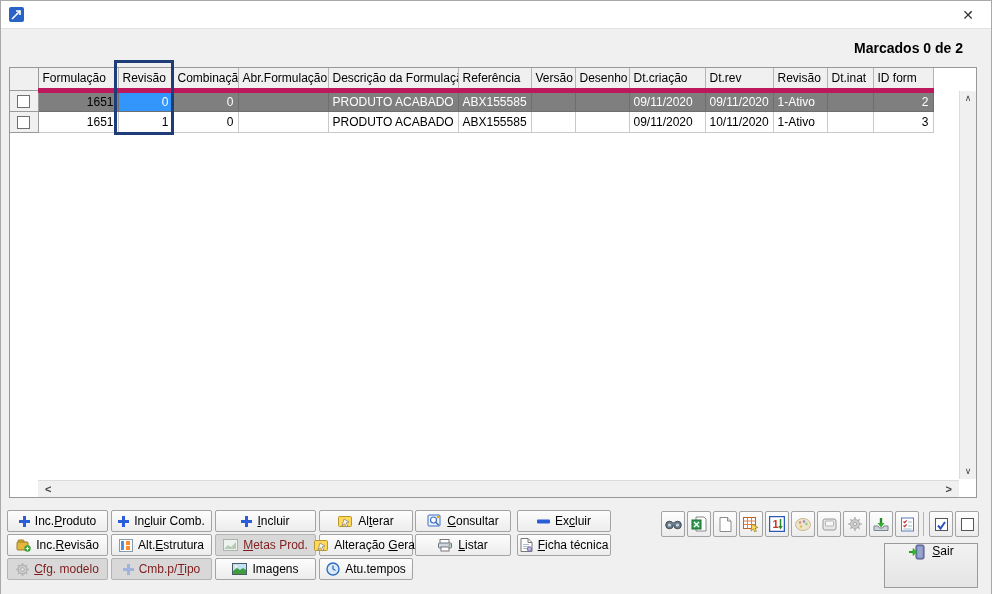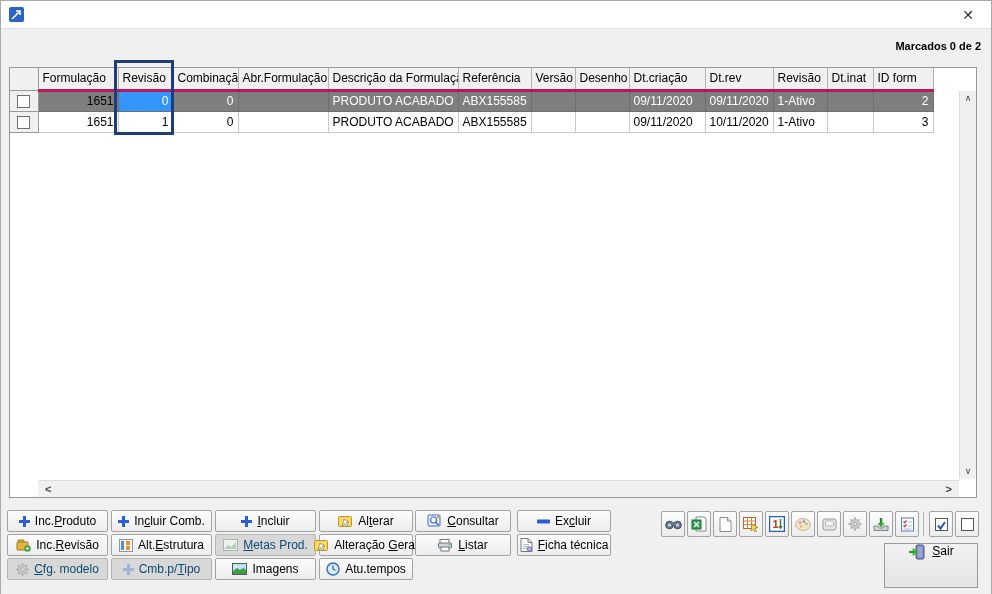--- a/index.html
+++ b/index.html
@@ -8,43 +8,43 @@
   .window { width:992px; height:594px; background:#f0f0f0; border:1px solid #a9a9a9; position:relative; }
 
   
   .titlebar { height:28px; background:#ffffff; display:flex; align-items:center; padding:0 8px; border-bottom:1px solid #e2e2e2; }
   .titlebar .app-icon { width:15px; height:15px; margin-right:8px; display:inline-flex; }
   .titlebar .title { font-size:12px; color:#111; }
   .titlebar .close { margin-left:auto; border:0; background:transparent; font-size:14px; color:#333; width:30px; height:26px; cursor:pointer; font-family:inherit; }
 
   .content { position:relative; height:565px; background:#f0f0f0; }
 
-  .marcados { position:absolute; top:11px; right:10px; font-weight:bold; font-size:11px; }
+  .marcados { position:absolute; top:11px; right:28px; font-weight:bold; font-size:14px; }
 
   
   .grid { position:absolute; left:8px; top:38px; width:968px; height:431px; background:#fff; border:1px solid #989898; }
   table.grid-table { border-collapse:collapse; table-layout:fixed; width:923px; font-size:12px; }
-  .grid-table th { height:22px; background:#f0f0f0; border-right:1px solid #b4b4b4; border-bottom:3px solid #be185d; font-weight:normal; text-align:left; padding:0 4px; white-space:nowrap; overflow:hidden; }
+  .grid-table th { height:22px; background:#f0f0f0; border-right:1px solid #b4b4b4; border-bottom:5px solid #be185d; font-weight:normal; text-align:left; padding:0 4px; white-space:nowrap; overflow:hidden; }
   .grid-table td { height:21px; background:#fff; border-right:1px solid #c9c9c9; border-bottom:1px solid #c9c9c9; padding:0 4px; white-space:nowrap; overflow:hidden; }
   .grid-table .sel { background:#f0f0f0 !important; border-right:1px solid #9a9a9a; border-bottom:1px solid #9a9a9a; text-align:center; }
   .grid-table .num { text-align:right; }
   tr.selected td { background:#7f7f7f; color:#fff; border-right-color:#6e6e6e; border-bottom-color:#6e6e6e; }
   tr.selected td.black { color:#000; }
   tr.selected td.focus { background:#3296fd; color:#fff; }
   .cb { display:inline-block; width:13px; height:13px; background:#fff; border:1px solid #6f6f6f; vertical-align:middle; }
   .col-frame { position:absolute; left:104px; top:-8px; width:60px; height:75px; border:3px solid #1e3c78; pointer-events:none; z-index:5; }
 
   .vscroll { position:absolute; top:23px; right:0; bottom:18px; width:17px; background:#f0f0f0; border-left:1px solid #dcdcdc; display:flex; flex-direction:column; justify-content:space-between; align-items:center; padding:3px 0; color:#444; font-size:9px; }
   .hscroll { position:absolute; left:28px; right:17px; bottom:0; height:17px; background:#f0f0f0; border-top:1px solid #dcdcdc; display:flex; justify-content:space-between; align-items:center; padding:0 7px; color:#444; font-size:11px; font-weight:bold; }
   .scroll-arrow { cursor:pointer; line-height:1; }
 
   
   .btn { position:absolute; height:22px; border:1px solid #a3a3a3; border-radius:2px; background:linear-gradient(#fdfdfd,#ececec); font-family:inherit; font-size:12px; color:#000; display:flex; align-items:center; justify-content:center; gap:5px; cursor:pointer; white-space:nowrap; }
   .btn .ic { display:inline-flex; align-items:center; }
-  .btn.disabled { background:#d8d8d8; color:#0c4a6e; border-color:#b3b3b3; cursor:default;text-align:right; }
+  .btn.disabled { background:#d8d8d8; color:#7f1d1d; border-color:#b3b3b3; cursor:default;text-align:right; }
   .tool { position:absolute; width:24px; height:26px; border:1px solid #a3a3a3; border-radius:2px; background:linear-gradient(#fdfdfd,#ececec); display:flex; align-items:center; justify-content:center; cursor:pointer; padding:0; }
   .tool.disabled { cursor:default; }
   .vsep { position:absolute; width:1px; height:24px; background:#b5b5b5; top:483px; }
   .btn-sair { position:absolute; left:883px; top:514px; width:94px; height:45px; border:1px solid #9a9a9a; background:linear-gradient(#f2f2f2,#e4e4e4); font-family:inherit; font-size:12px; display:flex; align-items:flex-start; justify-content:center; gap:6px; cursor:pointer; }
   .cbx { display:inline-block; width:13px; height:13px; background:#fff; border:1px solid #555; }
   u { text-decoration:underline; }
 </style>
 </head>
 <body>
 

